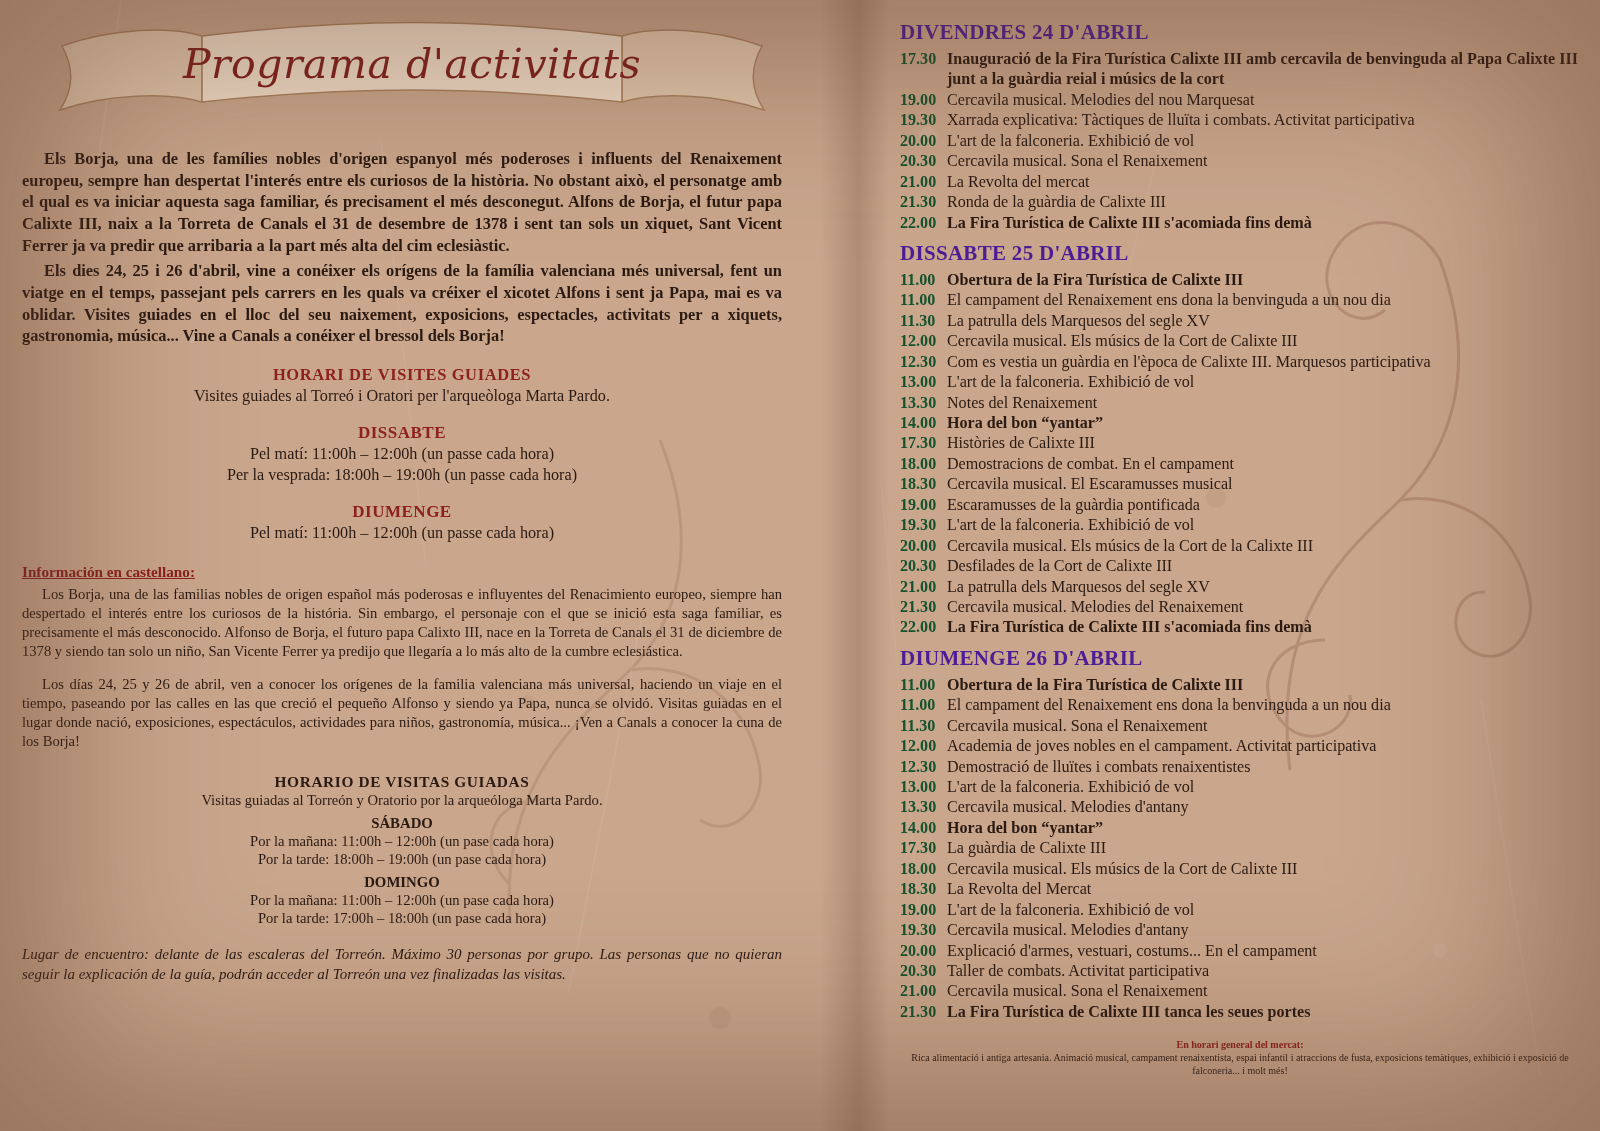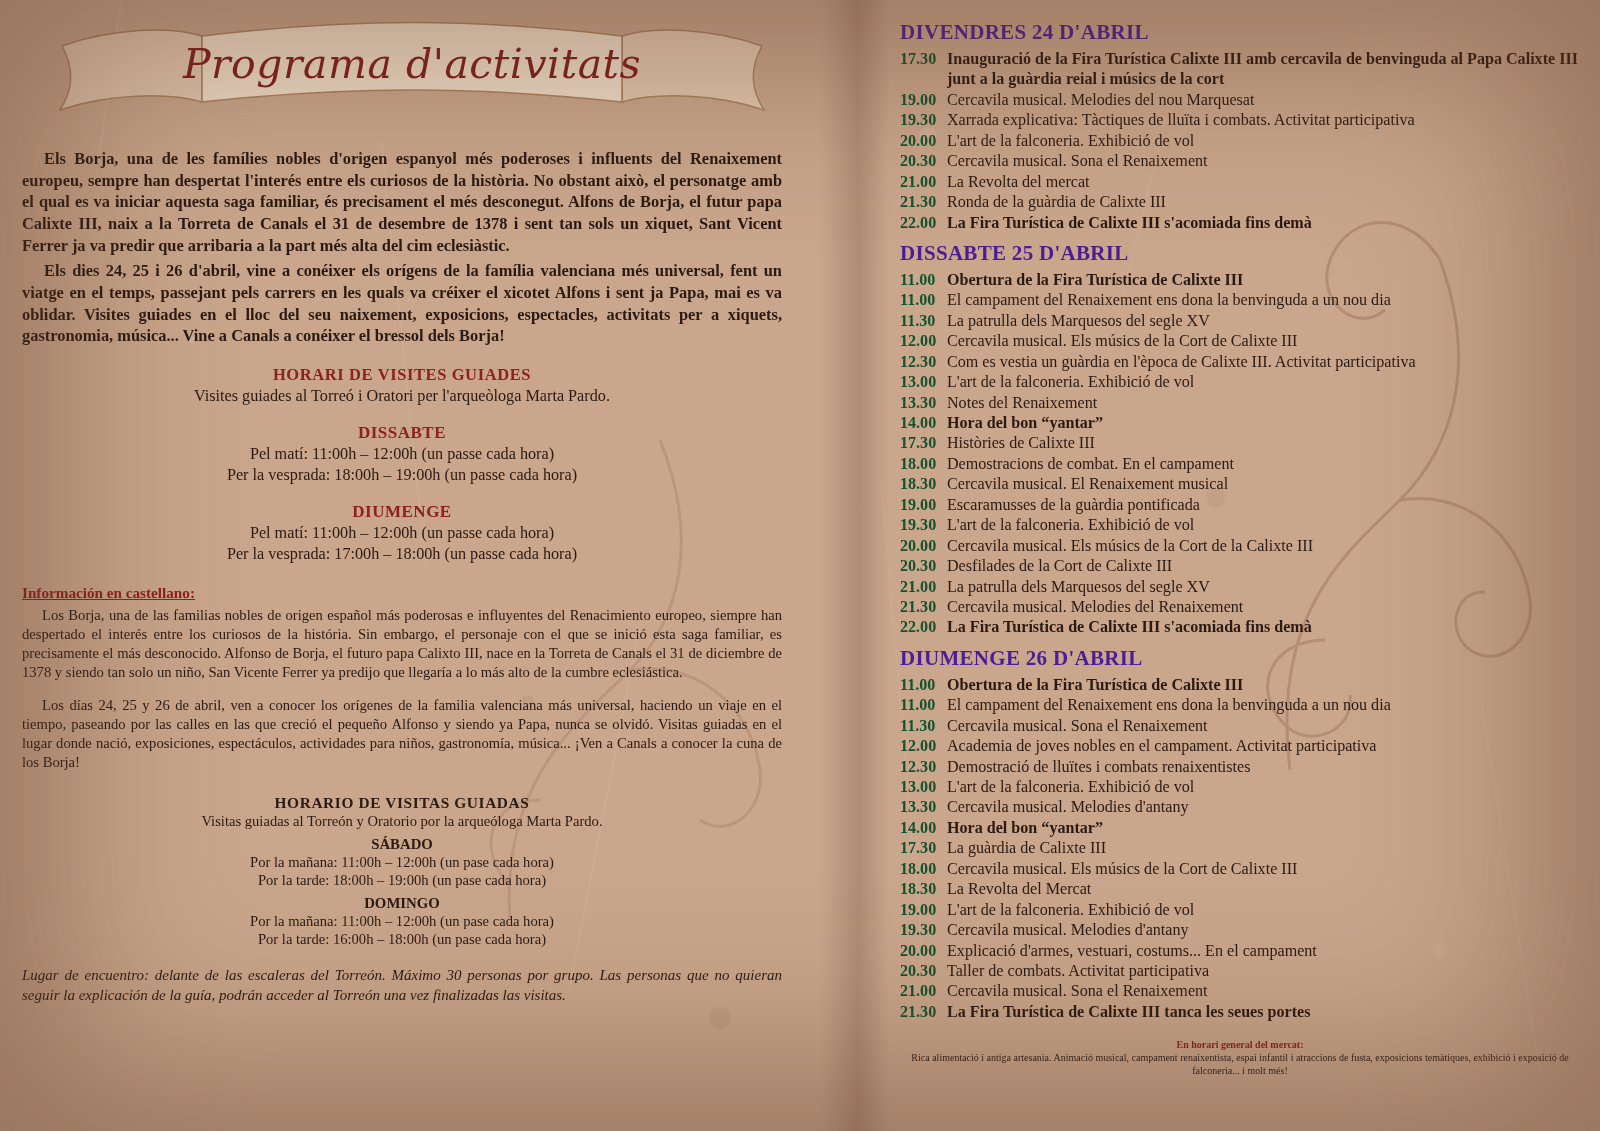--- a/index.html
+++ b/index.html
@@ -250,37 +250,36 @@
 
     <div class="heading-red">HORARI DE VISITES GUIADES</div>
     <div class="center-line">Visites guiades al Torreó i Oratori per l'arqueòloga Marta Pardo.</div>
 
     <div class="subhead-red">DISSABTE</div>
     <div class="center-line">Pel matí: 11:00h – 12:00h (un passe cada hora)</div>
     <div class="center-line">Per la vesprada: 18:00h – 19:00h (un passe cada hora)</div>
 
     <div class="subhead-red">DIUMENGE</div>
     <div class="center-line">Pel matí: 11:00h – 12:00h (un passe cada hora)</div>
-    <div class="center-line">Per la vesprada: 17:00h – 18:00h (un passe cada hora)</div>
 
 
     <div class="cast-title">Información en castellano:</div>
     <p class="cast-para">Los Borja, una de las familias nobles de origen español más poderosas e influyentes del Renacimiento europeo, siempre han despertado el interés entre los curiosos de la história. Sin embargo, el personaje con el que se inició esta saga familiar, es precisamente el más desconocido. Alfonso de Borja, el futuro papa Calixto III, nace en la Torreta de Canals el 31 de diciembre de 1378 y siendo tan solo un niño, San Vicente Ferrer ya predijo que llegaría a lo más alto de la cumbre eclesiástica.</p>
     <p class="cast-para">Los días 24, 25 y 26 de abril, ven a conocer los orígenes de la familia valenciana más universal, haciendo un viaje en el tiempo, paseando por las calles en las que creció el pequeño Alfonso y siendo ya Papa, nunca se olvidó. Visitas guiadas en el lugar donde nació, exposiciones, espectáculos, actividades para niños, gastronomía, música... ¡Ven a Canals a conocer la cuna de los Borja!</p>
 
     <div class="cast-head">HORARIO DE VISITAS GUIADAS</div>
     <div class="cast-center">Visitas guiadas al Torreón y Oratorio por la arqueóloga Marta Pardo.</div>
 
     <div class="cast-day">SÁBADO</div>
     <div class="cast-center">Por la mañana: 11:00h – 12:00h (un pase cada hora)</div>
     <div class="cast-center">Por la tarde: 18:00h – 19:00h (un pase cada hora)</div>
 
     <div class="cast-day">DOMINGO</div>
     <div class="cast-center">Por la mañana: 11:00h – 12:00h (un pase cada hora)</div>
-    <div class="cast-center">Por la tarde: 16:00h – 18:00h (un pase cada hora)</div>
+    <div class="cast-center">Por la tarde: 17:00h – 18:00h (un pase cada hora)</div>
 
     <p class="cast-foot">Lugar de encuentro: delante de las escaleras del Torreón. Máximo 30 personas por grupo. Las personas que no quieran seguir la explicación de la guía, podrán acceder al Torreón una vez finalizadas las visitas.</p>
   </div>
 
   <div class="right-col">
     <div id="program">
         <div class="day-title">DIVENDRES 24 D'ABRIL</div>
         <div class="ev bold">
           <span class="t">17.30</span>
           <span class="d">Inauguració de la Fira Turística Calixte III amb cercavila de benvinguda al Papa Calixte III junt a la guàrdia reial i músics de la cort</span>
@@ -325,21 +324,21 @@
         <div class="ev">
           <span class="t">11.30</span>
           <span class="d">La patrulla dels Marquesos del segle XV</span>
         </div>
         <div class="ev">
           <span class="t">12.00</span>
           <span class="d">Cercavila musical. Els músics de la Cort de Calixte III</span>
         </div>
         <div class="ev">
           <span class="t">12.30</span>
-          <span class="d">Com es vestia un guàrdia en l'època de Calixte III. Activitat participativa</span>
+          <span class="d">Com es vestia un guàrdia en l'època de Calixte III. Marquesos participativa</span>
         </div>
         <div class="ev">
           <span class="t">13.00</span>
           <span class="d">L'art de la falconeria. Exhibició de vol</span>
         </div>
         <div class="ev">
           <span class="t">13.30</span>
           <span class="d">Notes del Renaixement</span>
         </div>
         <div class="ev bold">
@@ -349,21 +348,21 @@
         <div class="ev">
           <span class="t">17.30</span>
           <span class="d">Històries de Calixte III</span>
         </div>
         <div class="ev">
           <span class="t">18.00</span>
           <span class="d">Demostracions de combat. En el campament</span>
         </div>
         <div class="ev">
           <span class="t">18.30</span>
-          <span class="d">Cercavila musical. El Renaixement musical</span>
+          <span class="d">Cercavila musical. El Escaramusses musical</span>
         </div>
         <div class="ev">
           <span class="t">19.00</span>
           <span class="d">Escaramusses de la guàrdia pontificada</span>
         </div>
         <div class="ev">
           <span class="t">19.30</span>
           <span class="d">L'art de la falconeria. Exhibició de vol</span>
         </div>
         <div class="ev">

